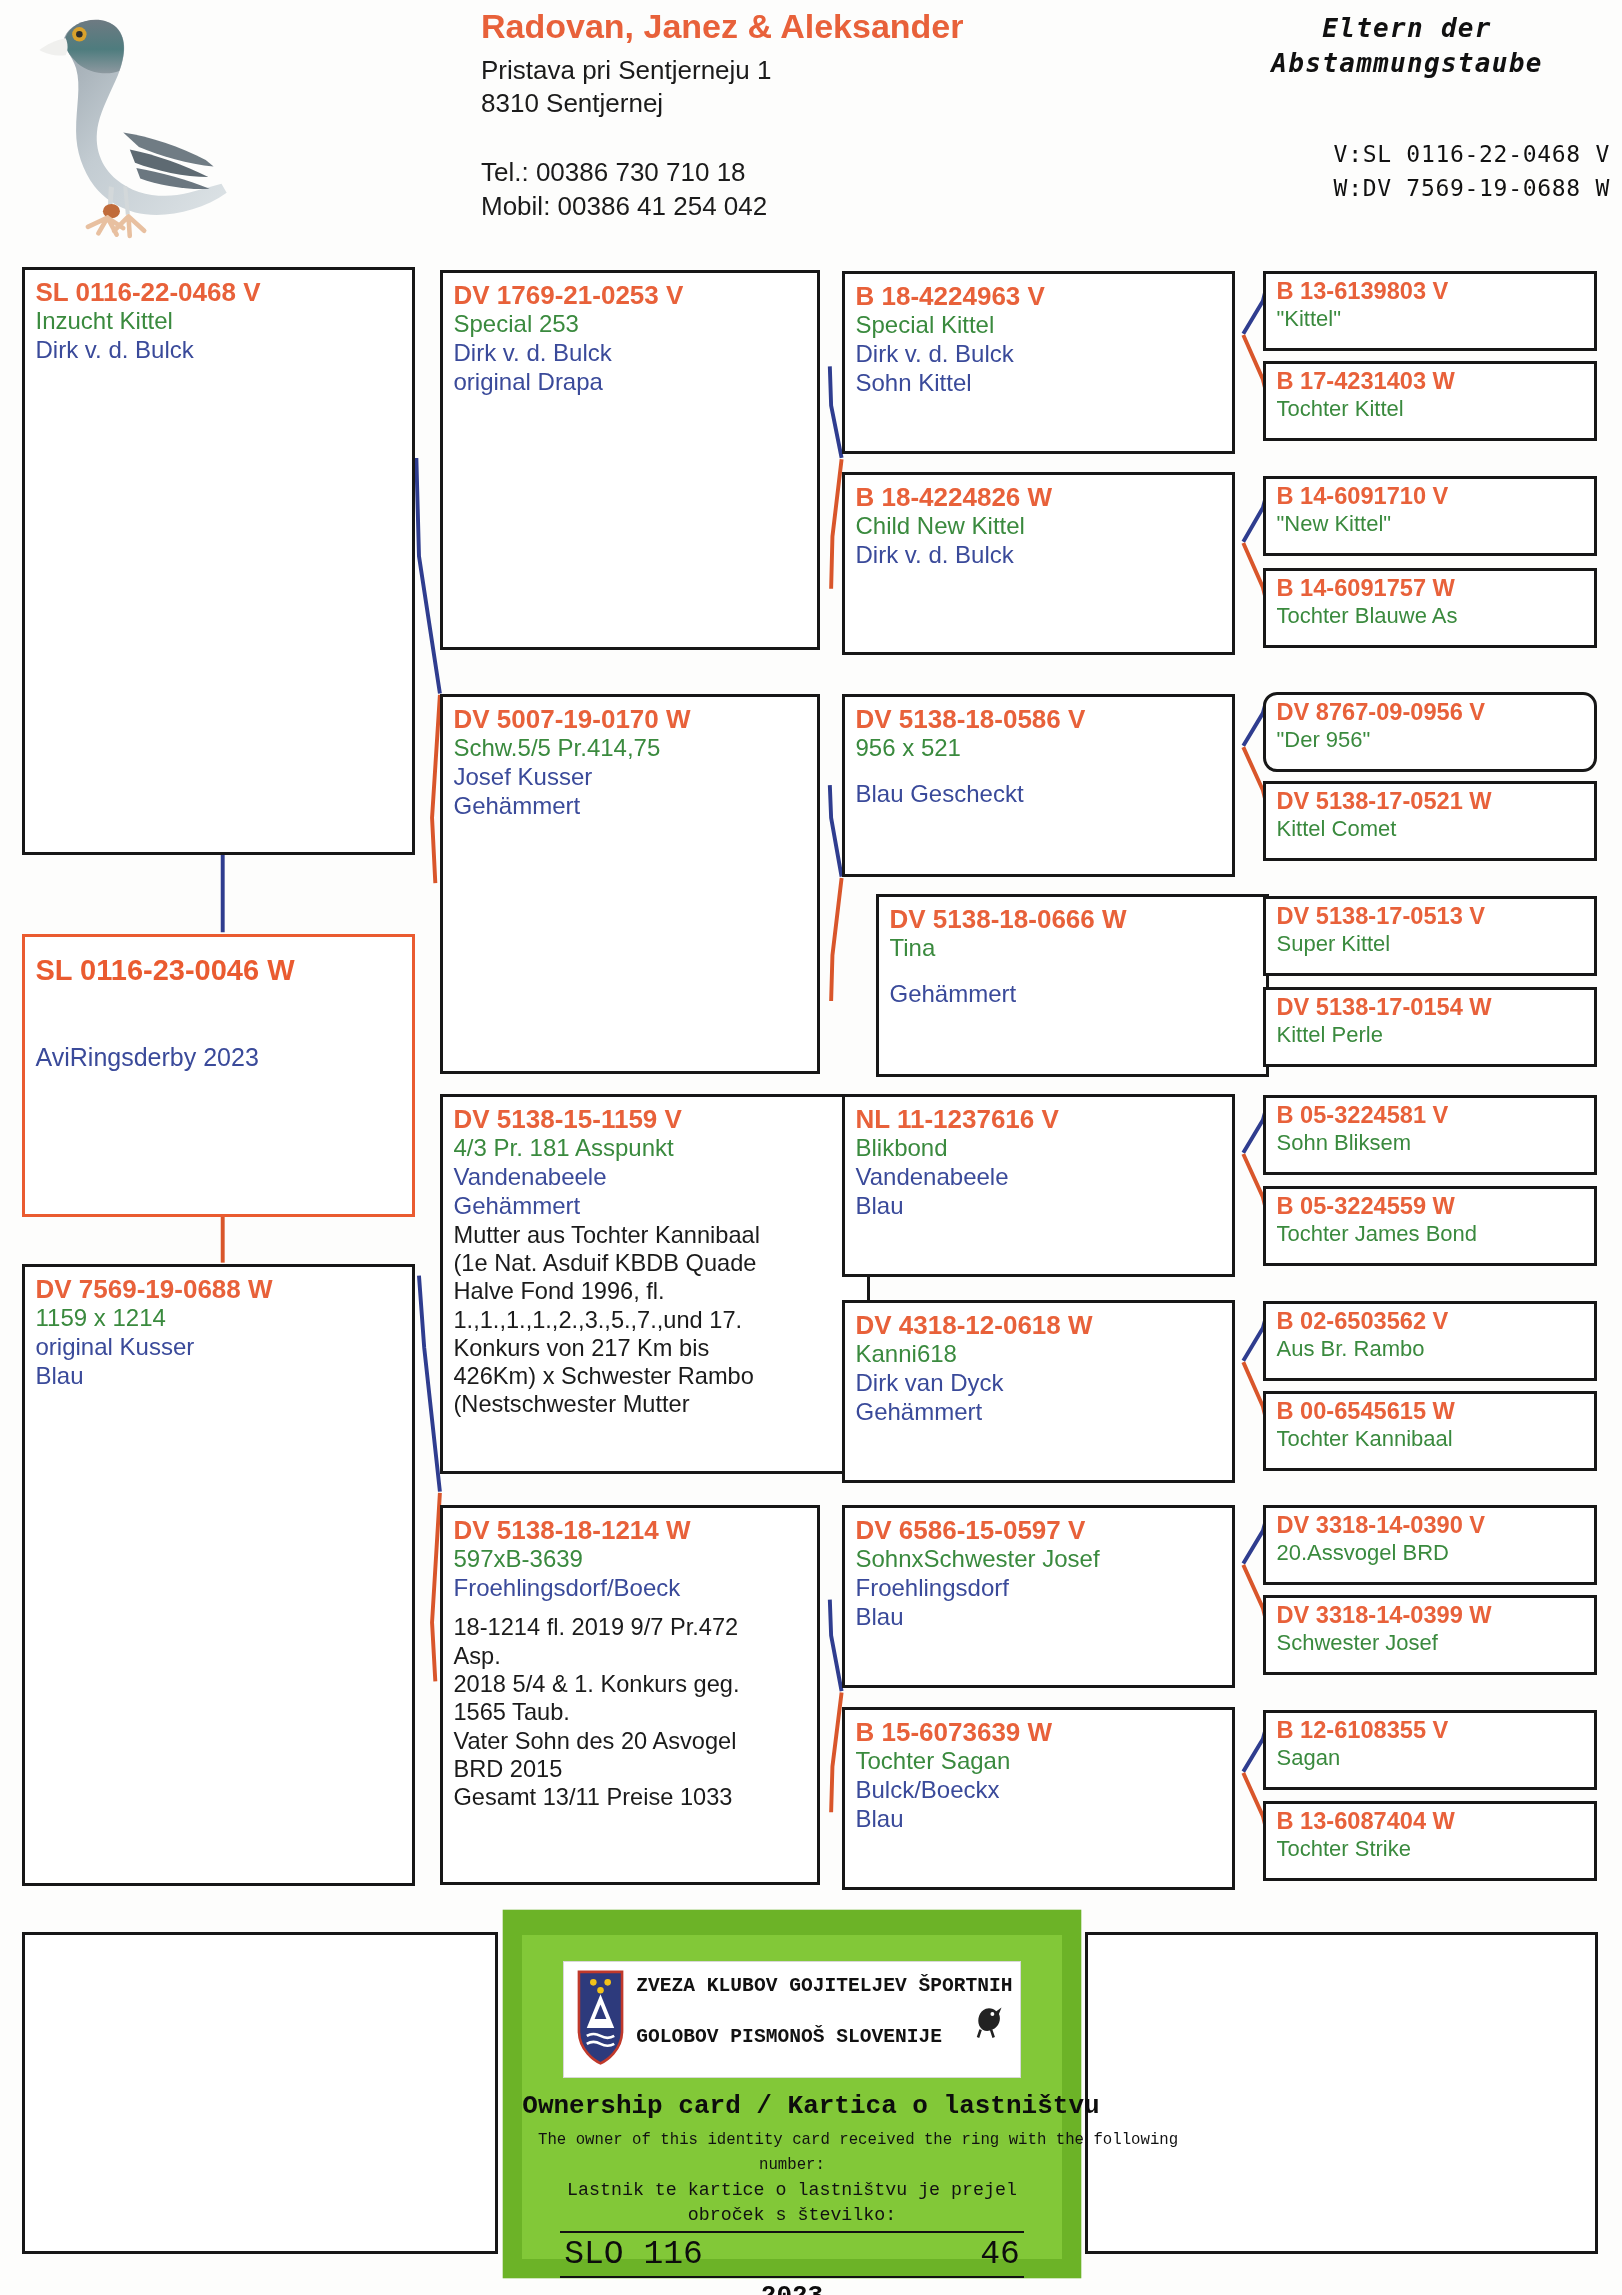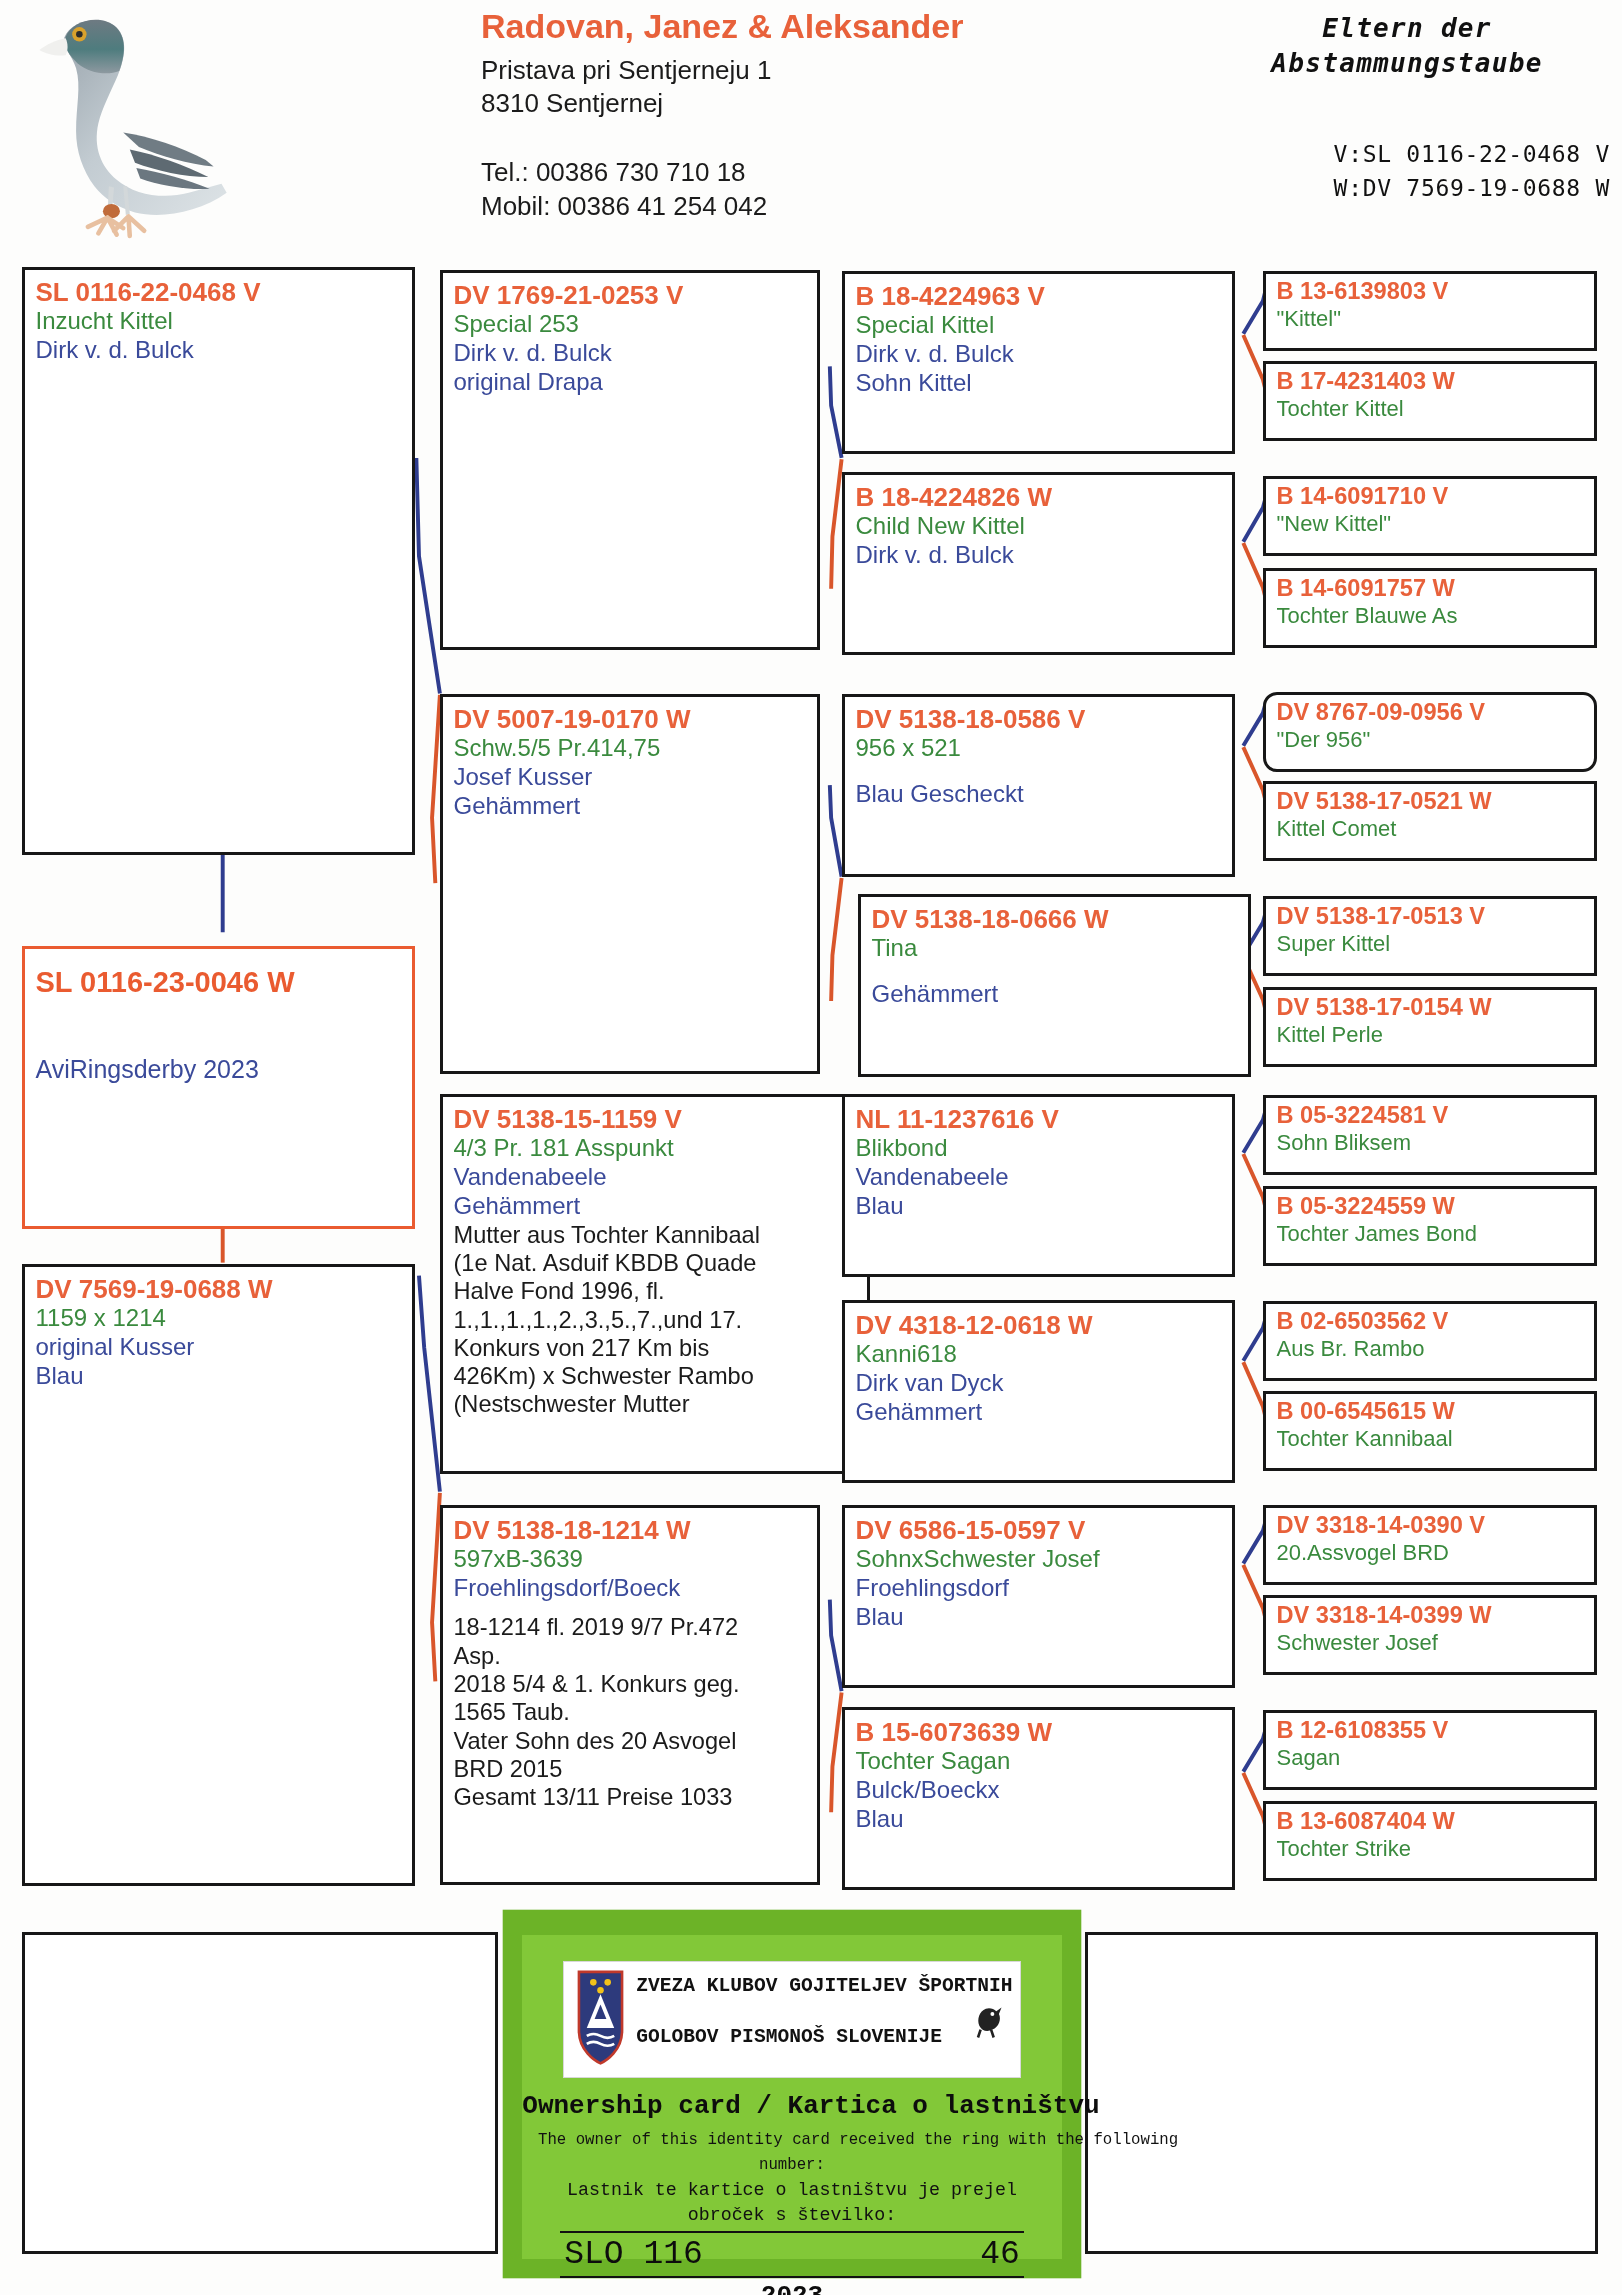--- a/index.html
+++ b/index.html
@@ -35,21 +35,21 @@
   .parent-ring{
     font-family:"DejaVu Sans Mono","Liberation Mono",monospace;
     font-size:23px;color:#111;line-height:1.5;letter-spacing:0.7px;white-space:nowrap;text-align:right;
   }
 
   
   .pbox{
     border:3.3px solid #171717;background:#fff;
     box-sizing:border-box;padding:6.5px 9.2px 2.6px 10.5px;overflow:hidden;
   }
-  .pbox.subject{border:3.9px solid #ea5b30;margin-top:12px;}
+  .pbox.subject{border:3.9px solid #ea5b30;}
   .ring{
     font-size:26px;font-weight:bold;color:#e8613a;line-height:1.18;
     white-space:nowrap;letter-spacing:0px;
   }
   .ring.sm{font-size:23.6px;}
   .nick{font-size:24px;color:#3a8a3e;line-height:1.2;white-space:nowrap;}
   .nick.sm{font-size:22px;}
   .owner{font-size:24px;color:#3a4a9a;line-height:1.2;white-space:nowrap;}
   .colour{font-size:24px;color:#3a4a9a;line-height:1.2;white-space:nowrap;}
   .blank{height:17px;}
@@ -282,21 +282,21 @@
   <div class="owner">Dirk v. d. Bulck</div>
 </div>
 
 <div class="abs pbox" style="left:842px;top:694px;width:393px;height:183px;">
   <div class="ring">DV 5138-18-0586 V</div>
   <div class="nick">956 x 521</div>
   <div class="blank"></div>
   <div class="colour">Blau Gescheckt</div>
 </div>
 
-<div class="abs pbox" style="left:858px;top:894px;width:393px;height:183px;">
+<div class="abs pbox" style="left:876px;top:894px;width:393px;height:183px;">
   <div class="ring">DV 5138-18-0666 W</div>
   <div class="nick">Tina</div>
   <div class="blank"></div>
   <div class="colour">Gehämmert</div>
 </div>
 
 <div class="abs pbox" style="left:842px;top:1094px;width:393px;height:183px;">
   <div class="ring">NL 11-1237616 V</div>
   <div class="nick">Blikbond</div>
   <div class="owner">Vandenabeele</div>

